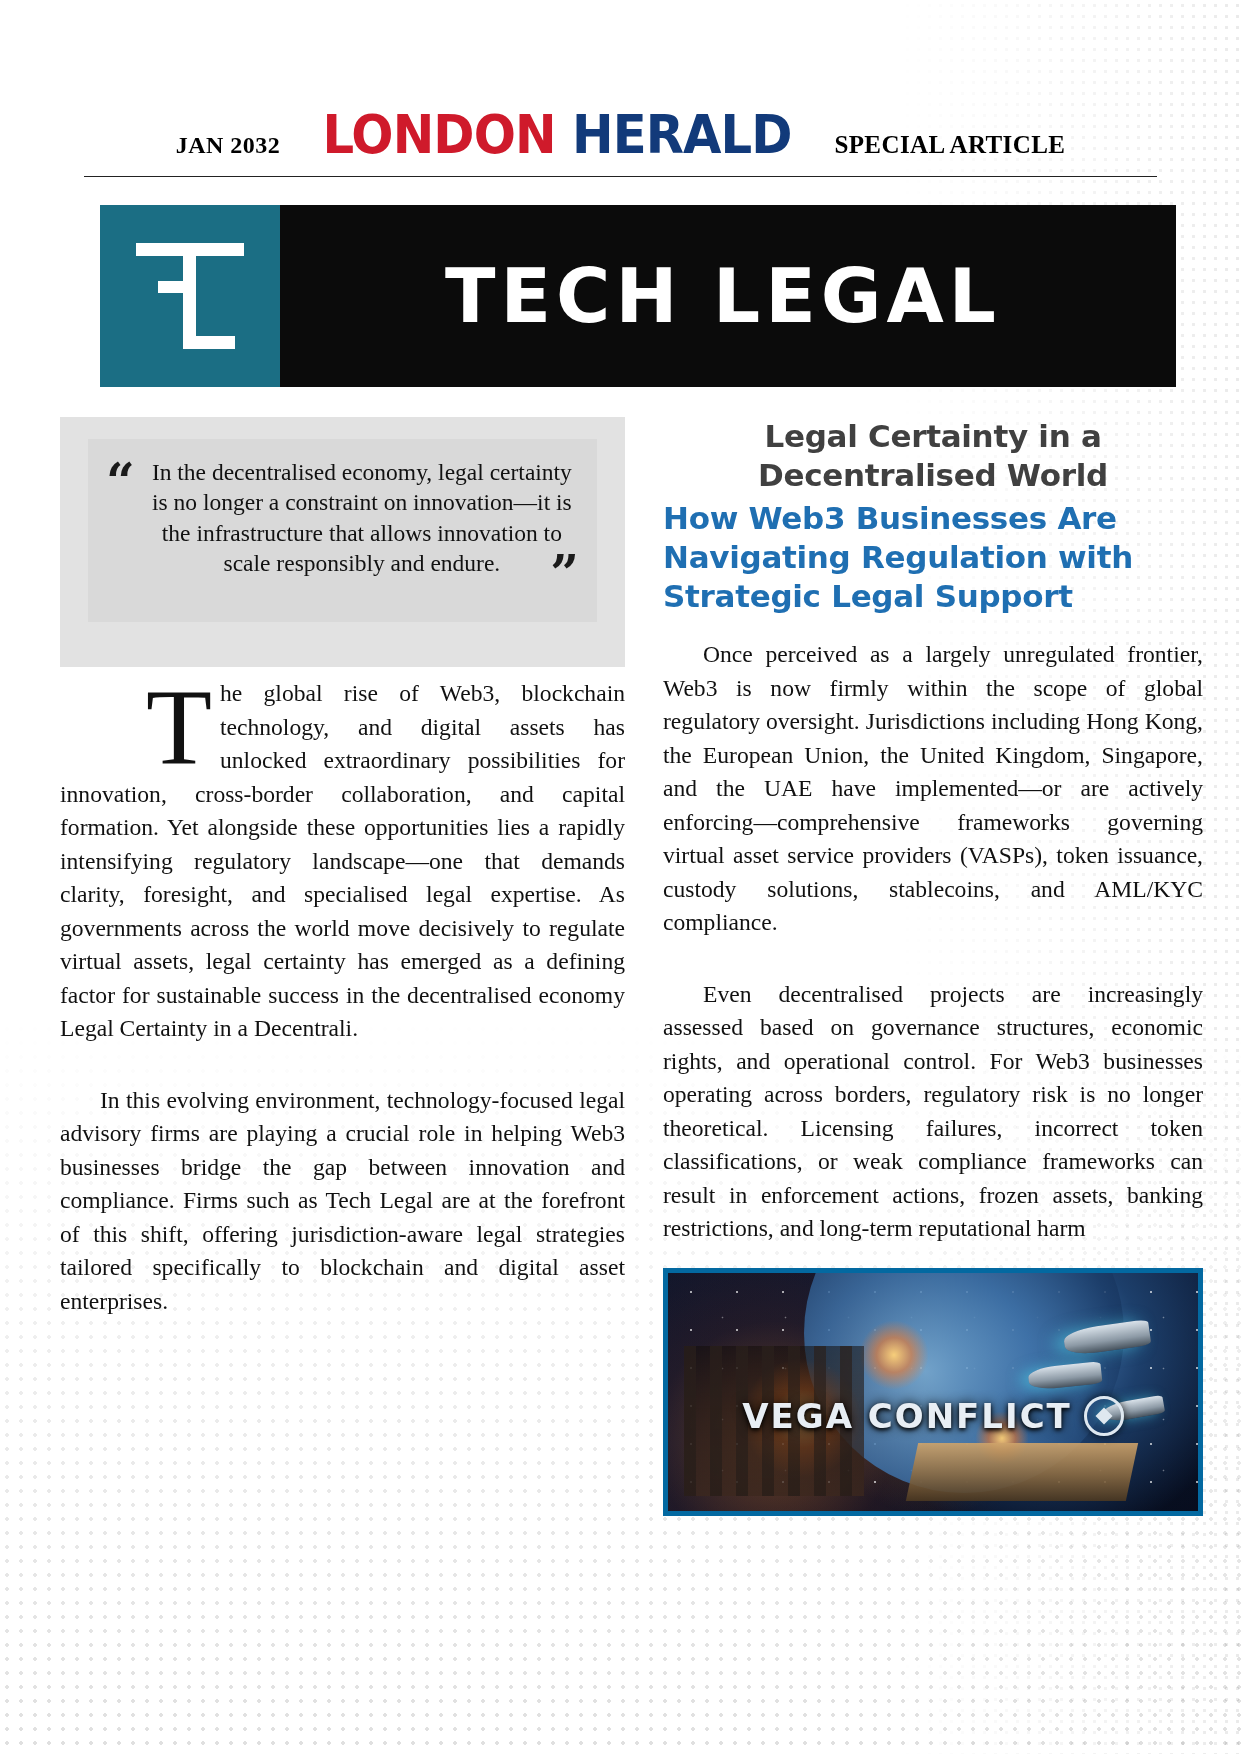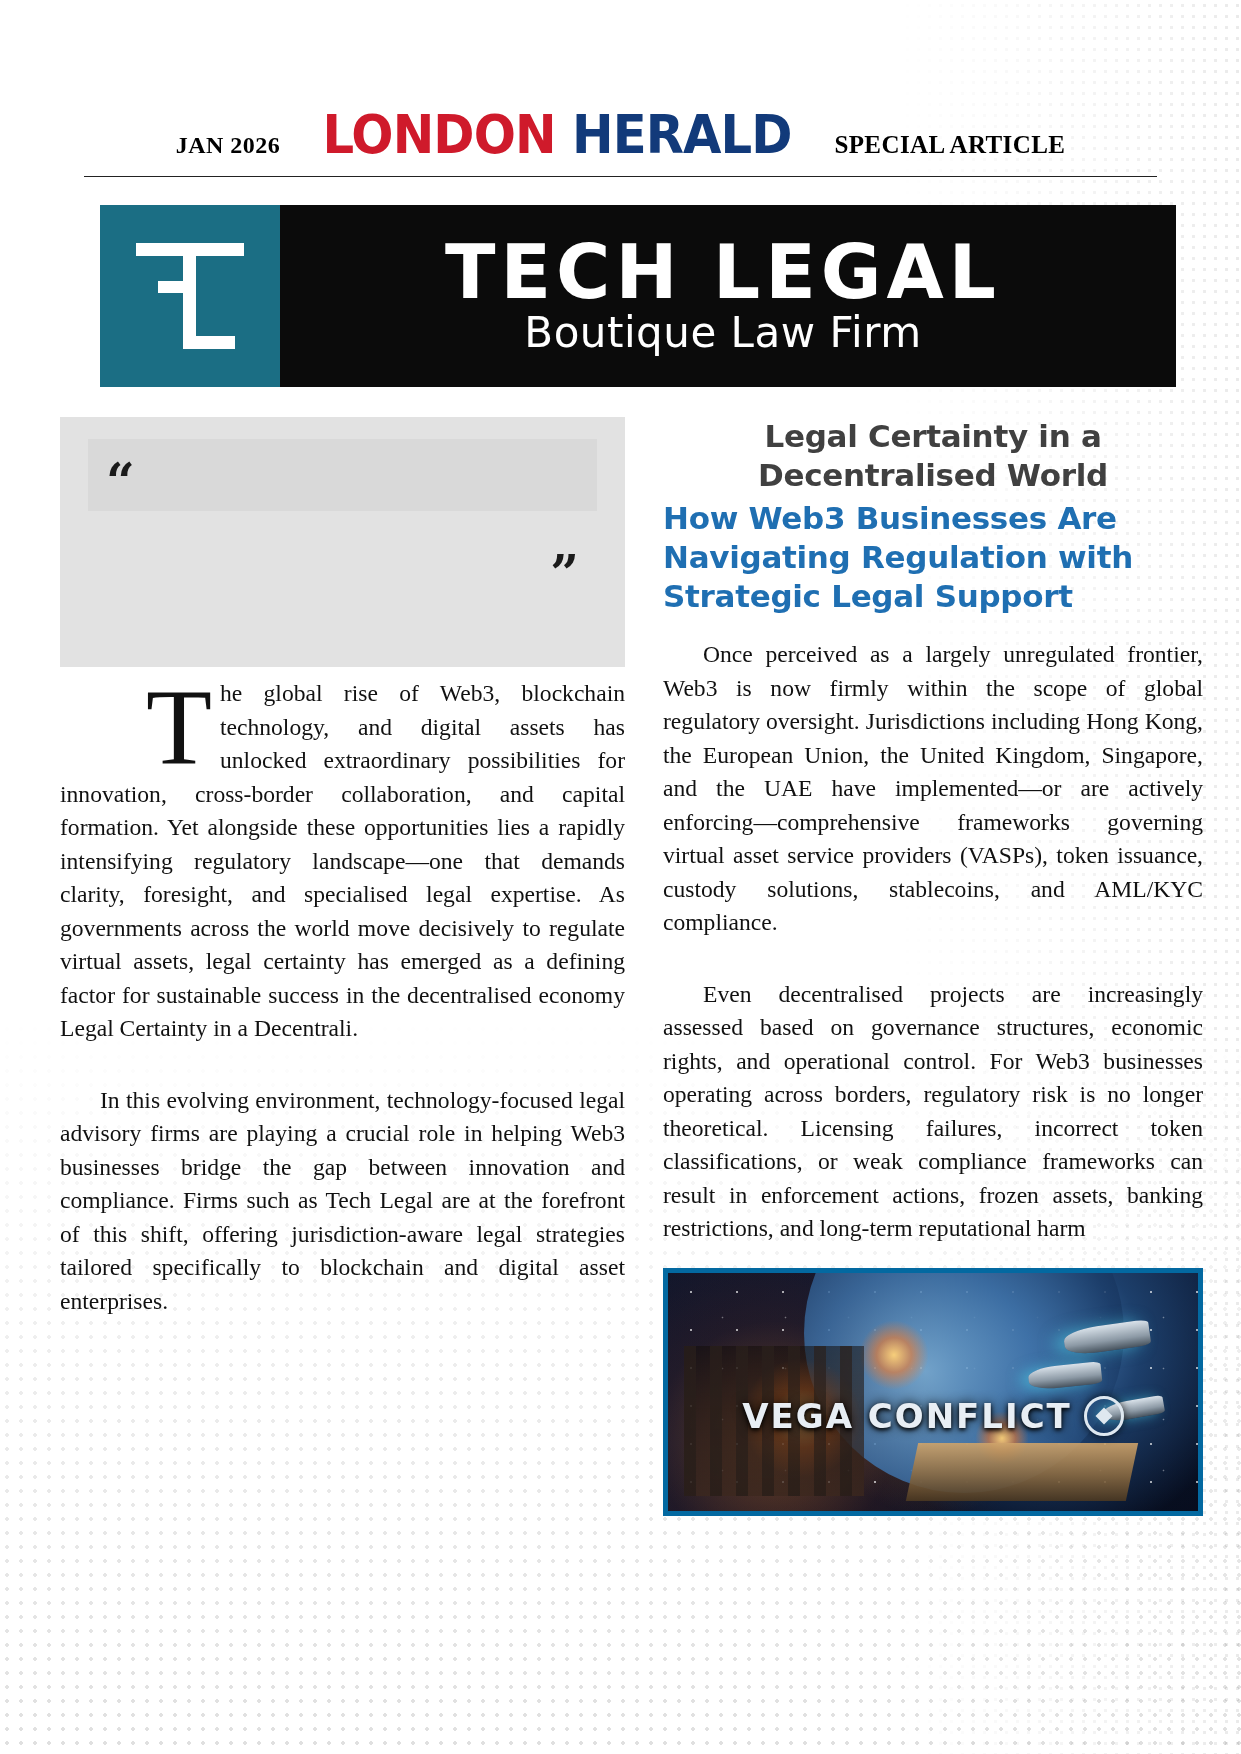--- a/index.html
+++ b/index.html
@@ -334,51 +334,51 @@
 </style>
 </head>
 <body>
 
 <div class="texture"></div>
 <div class="texture2"></div>
 
 <div class="page">
 
   <div class="masthead">
-    <div class="masthead-date">JAN 2026</div>
+    <div class="masthead-date">JAN 2032</div>
     <div class="masthead-title">
       <span class="word1">LONDON</span>
       <span class="word2">HERALD</span>
     </div>
     <div class="masthead-kicker">SPECIAL ARTICLE</div>
   </div>
   <div class="rule"></div>
 
   <div class="logo-band">
     <div class="logo-mark">
       <svg width="120" height="118" viewBox="0 0 120 118" aria-hidden="true">
         <rect x="6" y="6" width="108" height="13" fill="#ffffff"></rect>
         <rect x="53" y="6" width="13" height="106" fill="#ffffff"></rect>
         <rect x="53" y="99" width="52" height="13" fill="#ffffff"></rect>
         <rect x="28" y="44" width="26" height="12" fill="#ffffff"></rect>
       </svg>
     </div>
     <div class="logo-text">
       <div class="logo-main">TECH LEGAL</div>
-      <div class="logo-sub">Boutique Law Firm</div>
     </div>
   </div>
 
   <div class="content">
 
     <div class="col-left">
 
       <div class="pullquote">
         <div class="pq-inner">
           <span class="quote-open">“</span>
+          <div class="pq-text">In the decentralised economy, legal certainty is no longer a constraint on innovation—it is the infrastructure that allows innovation to scale responsibly and endure.</div>
         </div>
         <span class="quote-close">”</span>
       </div>
 
       <div class="body-text">
         <p class="dropcap-para">The global rise of Web3, blockchain technology, and digital assets has unlocked extraordinary possibilities for innovation, cross-border collaboration, and capital formation. Yet alongside these opportunities lies a rapidly intensifying regulatory landscape—one that demands clarity, foresight, and specialised legal expertise. As governments across the world move decisively to regulate virtual assets, legal certainty has emerged as a defining factor for sustainable success in the decentralised economy Legal Certainty in a Decentrali.</p>
         <p>In this evolving environment, technology-focused legal advisory firms are playing a crucial role in helping Web3 businesses bridge the gap between innovation and compliance. Firms such as Tech Legal are at the forefront of this shift, offering jurisdiction-aware legal strategies tailored specifically to blockchain and digital asset enterprises.</p>
       </div>
     </div>
 

